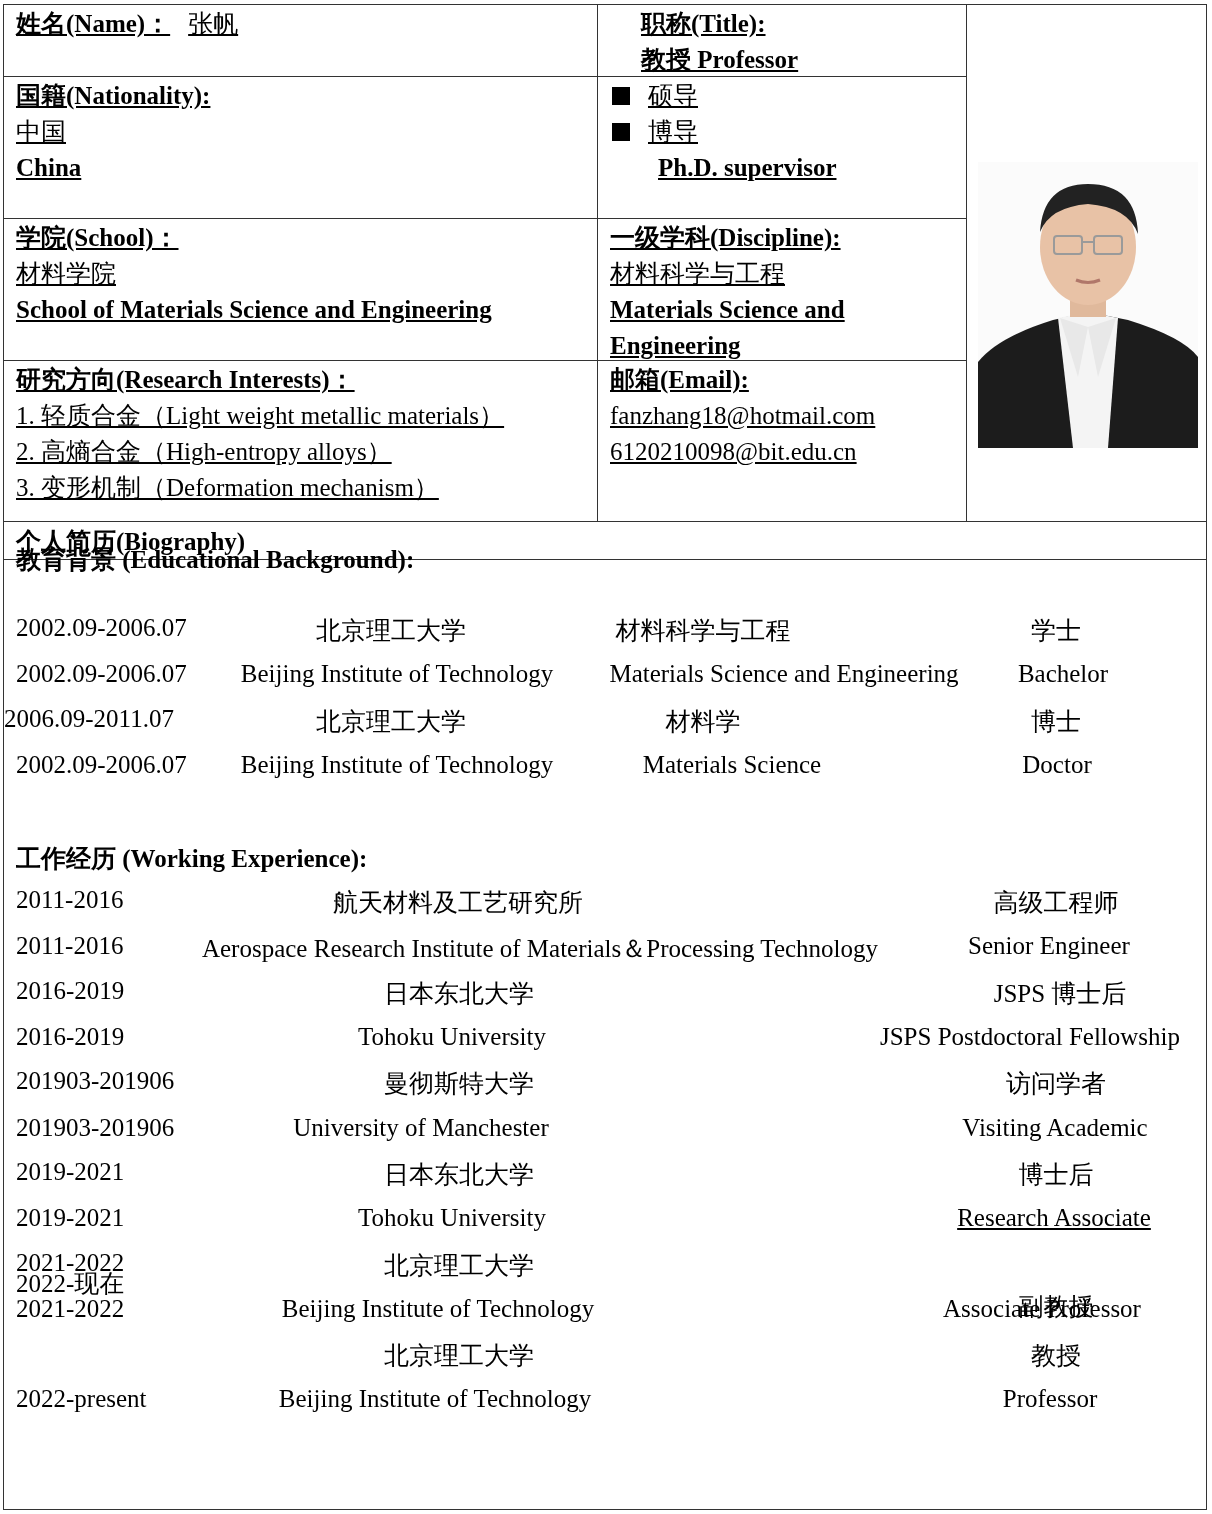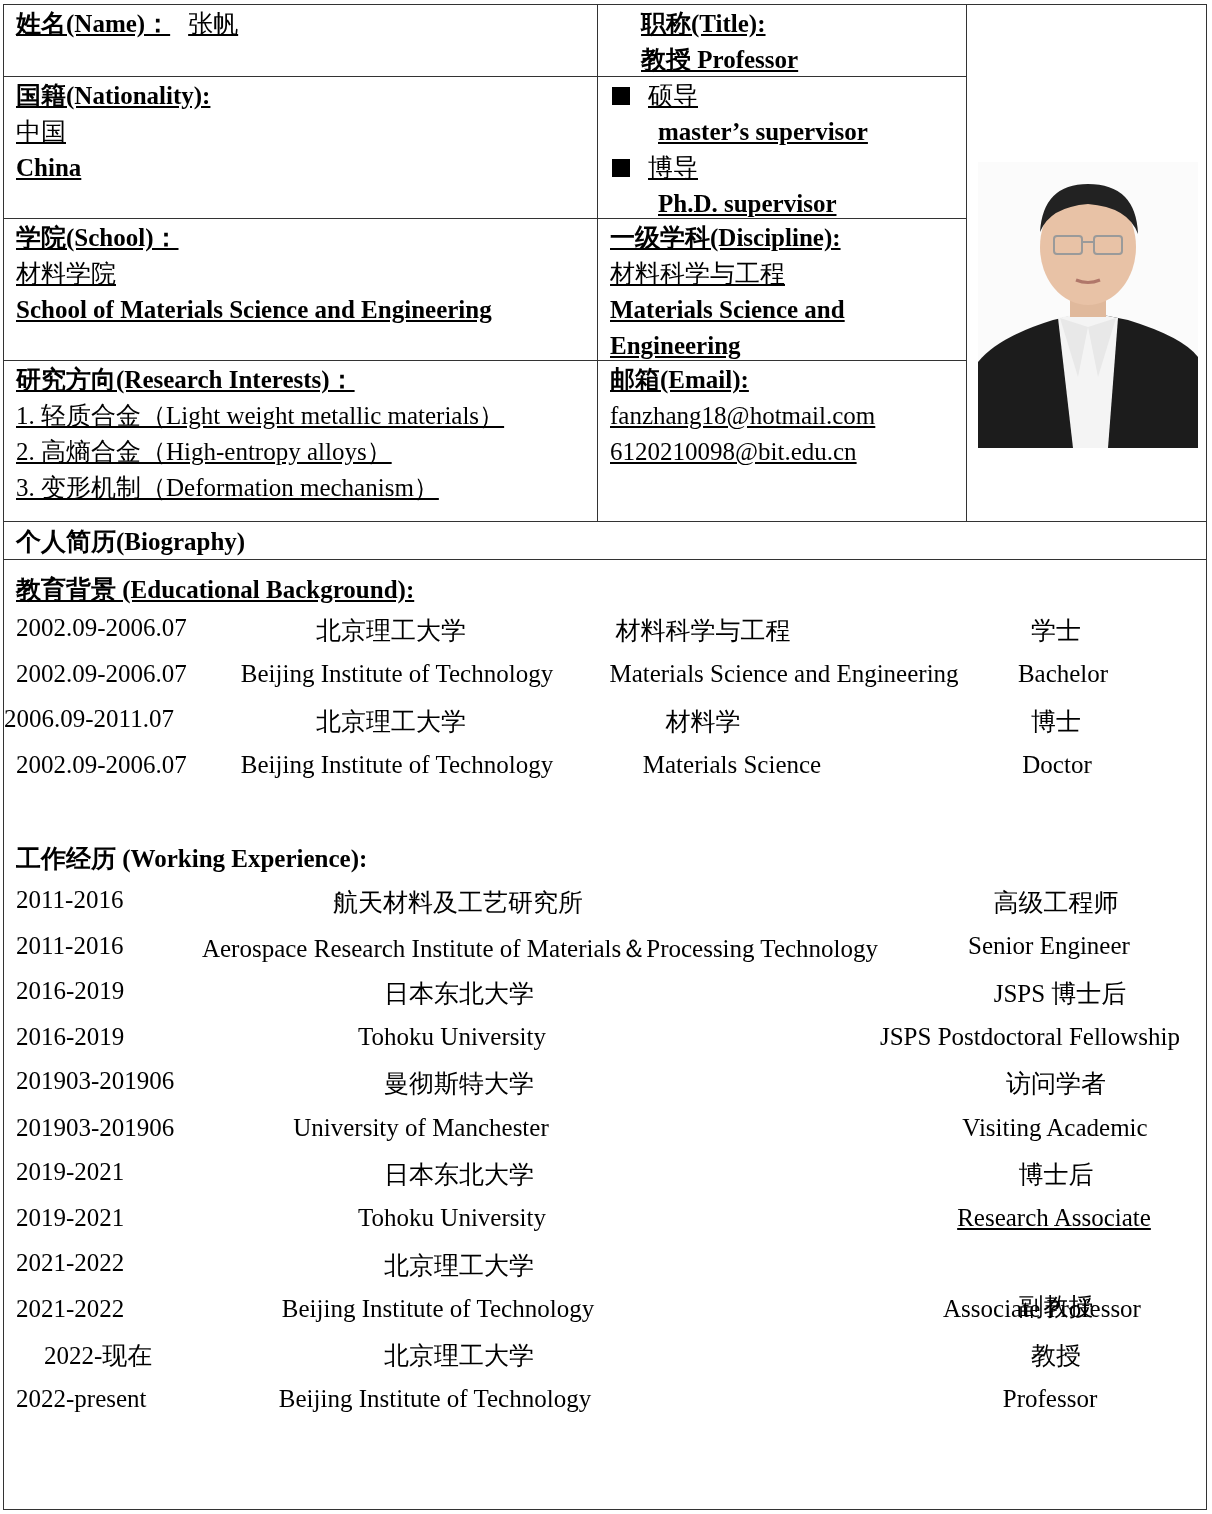--- a/index.html
+++ b/index.html
@@ -39,21 +39,20 @@
 </div>
 
 <div class="cell" style="left:16px; top:78px;">
   <div class="line b">国籍(Nationality):</div>
   <div class="line">中国</div>
   <div class="line b">China</div>
 </div>
 
 <div class="cell" style="left:612px; top:78px;">
   <div class="line"><span class="sq"></span><span>硕导</span></div>
-  <div class="line b indent">master’s supervisor</div>
   <div class="line"><span class="sq"></span><span>博导</span></div>
   <div class="line b indent">Ph.D. supervisor</div>
 </div>
 
 <div class="cell" style="left:16px; top:220px;">
   <div class="line b">学院(School)：</div>
   <div class="line">材料学院</div>
   <div class="line b">School of Materials Science and Engineering</div>
 </div>
 
@@ -89,21 +88,21 @@
     <path d="M62 70 Q65 22 110 22 Q158 22 160 72 Q150 45 110 42 Q72 45 62 70 Z" fill="#222"></path>
     <rect x="76" y="74" width="28" height="18" rx="3" fill="none" stroke="#9a9a9a" stroke-width="2"></rect>
     <rect x="116" y="74" width="28" height="18" rx="3" fill="none" stroke="#9a9a9a" stroke-width="2"></rect>
     <line x1="104" y1="80" x2="116" y2="80" stroke="#9a9a9a" stroke-width="2"></line>
     <path d="M98 118 Q110 123 122 118" stroke="#b0776a" stroke-width="3" fill="none"></path>
   </svg>
 </div>
 
 <div class="abs b" style="left:16px; top:524px; line-height:36px;">个人简历(Biography)</div>
 
-<div class="abs b" style="left:16px; top:572px; line-height:36px;text-decoration:underline;">教育背景  (Educational Background):</div>
+<div class="abs b" style="left:16px; top:542px; line-height:36px;">教育背景  (Educational Background):</div>
 
 <div>
   <div class="abs" style="left:16px; top:614px;">2002.09-2006.07</div>
   <div class="abs c" style="left:391px; top:614px;">北京理工大学</div>
   <div class="abs c" style="left:703px; top:614px;">材料科学与工程</div>
   <div class="abs c" style="left:1056px; top:614px;">学士</div>
 
   <div class="abs" style="left:16px; top:660px;">2002.09-2006.07</div>
   <div class="abs c" style="left:397px; top:660px;">Beijing Institute of Technology</div>
   <div class="abs c" style="left:784px; top:660px;">Materials Science and Engineering</div>
@@ -156,20 +155,20 @@
   <div class="abs c" style="left:1054px; top:1204px;text-decoration:underline;">Research Associate</div>
 
   <div class="abs" style="left:16px; top:1249px;">2021-2022</div>
   <div class="abs c" style="left:459px; top:1249px;">北京理工大学</div>
   <div class="abs c" style="left:1056px; top:1290px;">副教授</div>
 
   <div class="abs" style="left:16px; top:1295px;">2021-2022</div>
   <div class="abs c" style="left:438px; top:1295px;">Beijing Institute of Technology</div>
   <div class="abs c" style="left:1042px; top:1295px;">Associate Professor</div>
 
-  <div class="abs" style="left:16px; top:1339px;margin-left:28px;">2022-现在</div>
+  <div class="abs" style="left:16px; top:1267px;">2022-现在</div>
   <div class="abs c" style="left:459px; top:1339px;">北京理工大学</div>
   <div class="abs c" style="left:1056px; top:1339px;">教授</div>
 
   <div class="abs" style="left:16px; top:1385px;">2022-present</div>
   <div class="abs c" style="left:435px; top:1385px;">Beijing Institute of Technology</div>
   <div class="abs c" style="left:1050px; top:1385px;">Professor</div>
 </div>
 
 </body></html>

